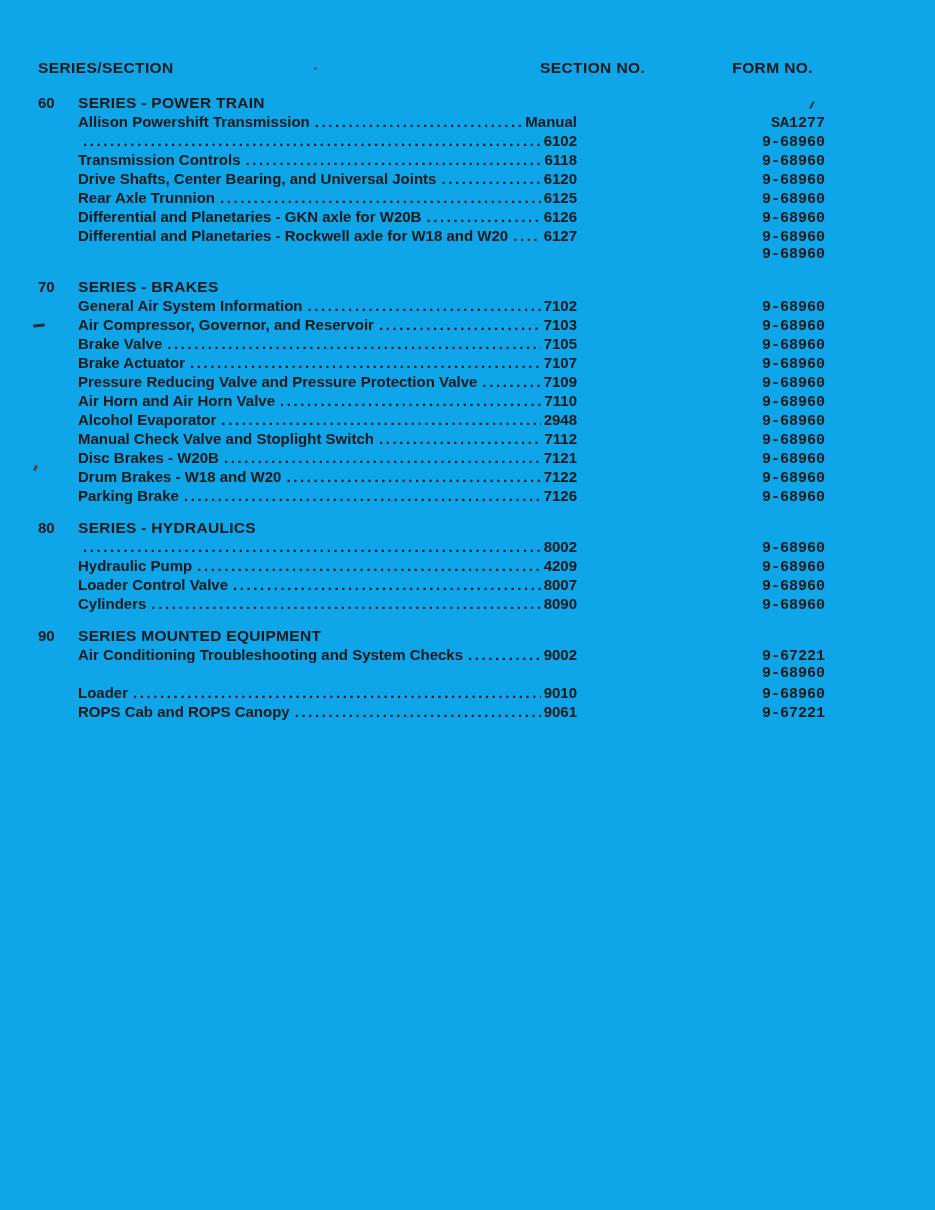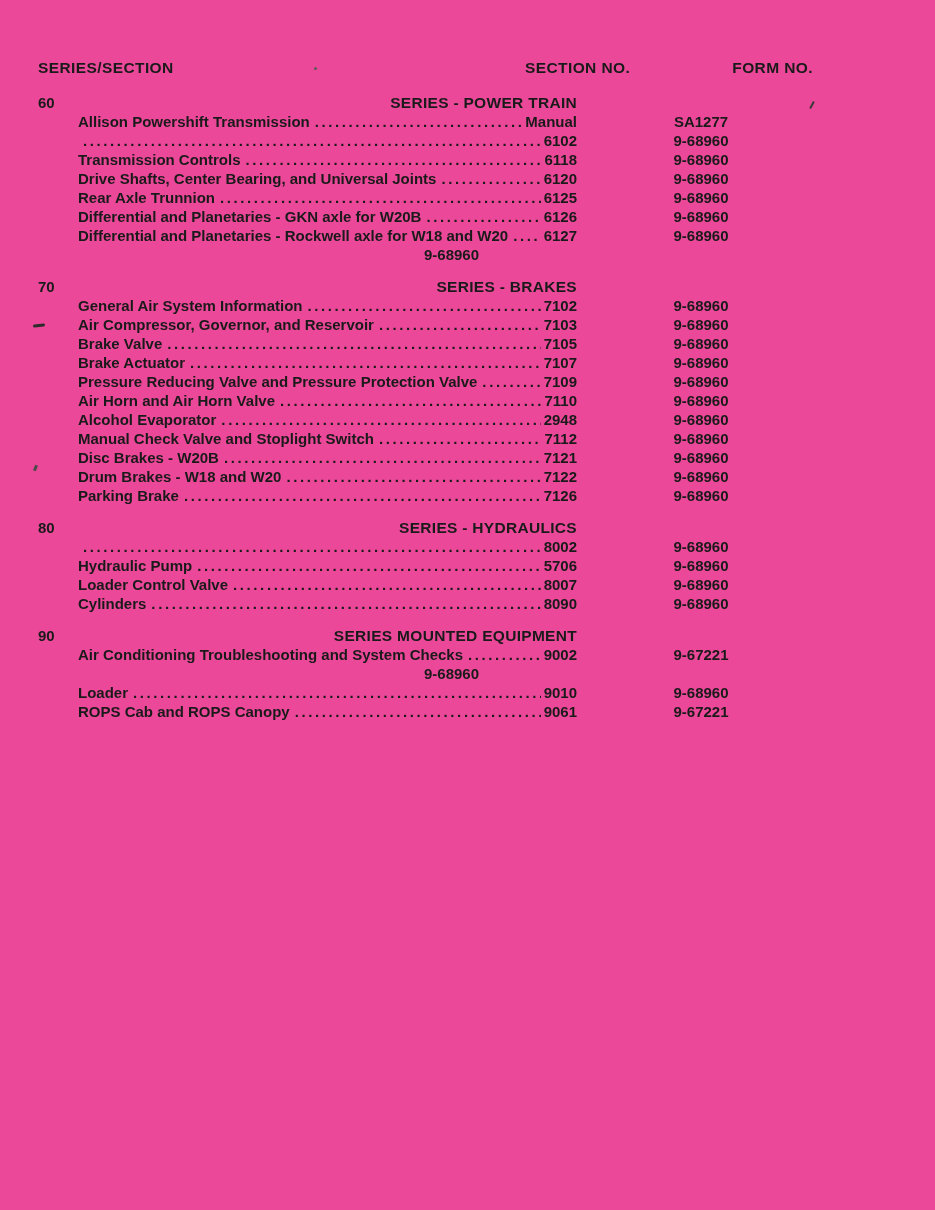--- a/index.html
+++ b/index.html
@@ -1,76 +1,75 @@
 <!DOCTYPE html>
 <html><head>
 <meta charset="utf-8">
 <style>
   html, body { margin: 0; padding: 0; background: #e8e8e8; }
   .page {
     position: relative;
     width: 935px;
     height: 1210px;
-    background: #ec4899;
+    background: #0ea5e9;
     font-family: "Liberation Sans", sans-serif;
     font-weight: 700;
     color: #1a1a1a;
     overflow: hidden;
   }
   .content {
     position: absolute;
     left: 38px;
     top: 59px;
     width: 787px;
   }
   .cols-header {
     position: relative;
     height: 16px;
     font-size: 15.5px;
     letter-spacing: 0.4px;
     white-space: nowrap;
   }
-  .cols-header .col2 { position: absolute; left: 487px; }
+  .cols-header .col2 { position: absolute; left: 502px; }
   .cols-header .col3 { position: absolute; right: 12px; }
 
   .section { margin-top: 13px; }
   .section:first-of-type { margin-top: 18px; }
 
   .row {
     display: flex;
     align-items: baseline;
     height: 19px;
     line-height: 19px;
     font-size: 15px;
     white-space: nowrap;
   }
   .row .num { flex: none; width: 40px; }
   .row .main {
     flex: none;
     width: 499px;
     display: flex;
     align-items: baseline;
     overflow: hidden;
-    justify-content: flex-end;
   }
   .row.heading .main { font-size: 15.5px; letter-spacing: 0.3px; }
   .rtitle { flex: none; white-space: nowrap; }
   .leader {
     flex: 1 1 auto;
     overflow: hidden;
     white-space: nowrap;
     margin: 0 3px 0 5px;
     min-width: 0;
   }
   .leader::after {
     content: "..................................................................................................................";
     letter-spacing: 2.6px;
   }
   .secno { flex: none; }
-  .form { flex: 1 1 auto; text-align: center; }
+  .form { flex: 1 1 auto; text-align: right; font-family: Liberation Mono, monospace; }
 
   
   .artifact { position: absolute; background: #2c2c2c; }
   .art-headerdot { left: 314px; top: 67px; width: 3px; height: 3px; border-radius: 50%; background: #5a5a5a; }
   .art-sa-tick { left: 811px; top: 101px; width: 2px; height: 8px; transform: rotate(28deg); background: #3a3a3a; }
   .art-margin-dash { left: 33px; top: 324px; width: 12px; height: 3px; border-radius: 2px; transform: rotate(-7deg); }
   .art-drum-tick { left: 34px; top: 465px; width: 3px; height: 6px; transform: rotate(22deg); background: #4a4a4a; }
 </style>
 </head>
 <body>
@@ -282,21 +281,21 @@
               <span class="leader"></span>
               <span class="secno">8002</span>
             </span>
             <span class="form">9-68960</span>
           </div>
           <div class="row">
             <span class="num"></span>
             <span class="main">
               <span class="rtitle">Hydraulic Pump</span>
               <span class="leader"></span>
-              <span class="secno">5706</span>
+              <span class="secno">4209</span>
             </span>
             <span class="form">9-68960</span>
           </div>
           <div class="row">
             <span class="num"></span>
             <span class="main">
               <span class="rtitle">Loader Control Valve</span>
               <span class="leader"></span>
               <span class="secno">8007</span>
             </span>

